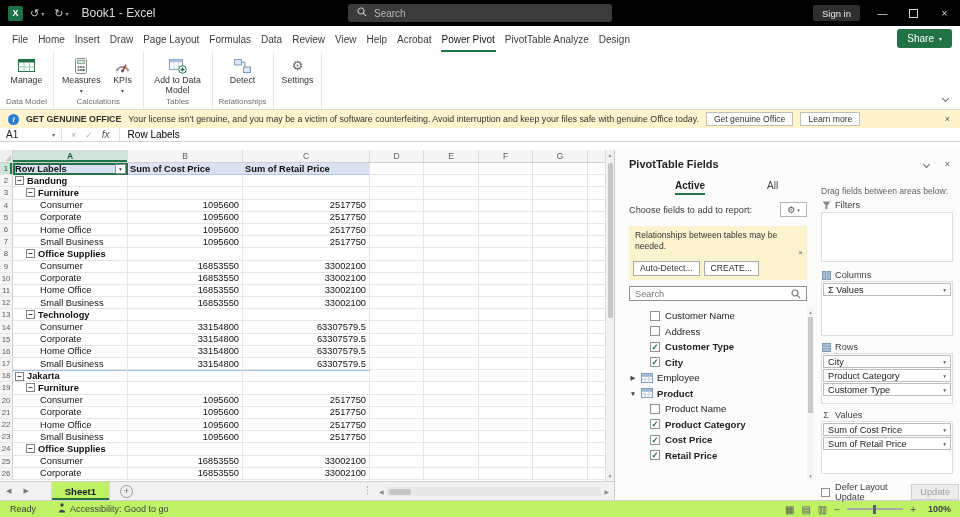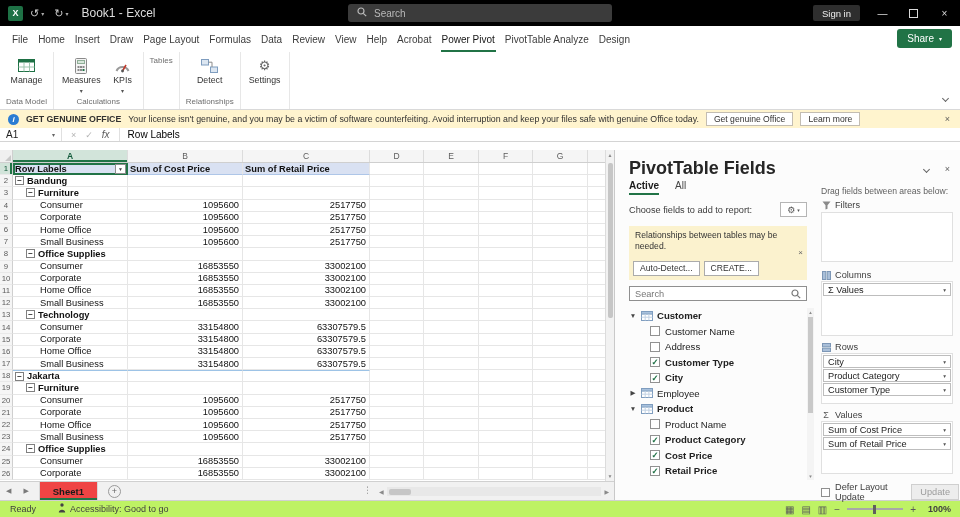--- a/index.html
+++ b/index.html
@@ -100,21 +100,21 @@
                   color:#333; display:inline-flex; align-items:center; justify-content:center; flex:none; }
   .glabel { font-weight:bold; }
   .vscroll { position:absolute; left:605px; top:0; width:9px; height:331px; background:#F2F2F2; border-left:1px solid #dcdcdc; }
   .varrow { position:absolute; left:0; width:8px; height:10px; color:#8a8a8a; font-size:5px; display:flex; align-items:center; justify-content:center; }
   .vthumb { position:absolute; left:1.5px; top:13px; width:5px; height:155px; background:#c6c6c6; border-radius:2px; }
 
   
   .sheetbar { position:absolute; left:0; top:481px; width:614px; height:19px; background:#F1F1F1;
               border-top:1px solid #d0d0d0; display:flex; align-items:center; font-size:9.5px; color:#444; }
   .nav { padding:0 6px; color:#7a7a7a; font-size:7px; }
-  .sheettab { height:100%; background:#ef4444; display:flex; align-items:center; padding:0 13px; margin-left:4px;
+  .sheettab { height:100%; background:#bef264; display:flex; align-items:center; padding:0 13px; margin-left:16px;
               border-left:1px solid #d8d8d8; border-right:1px solid #d8d8d8; position:relative; font-weight:bold; color:#1b1b1b; }
   .sheettab::after { content:''; position:absolute; left:0; right:0; bottom:0; height:2px; background:#217346; }
   .addsheet { width:13px; height:13px; border-radius:50%; border:1px solid #9a9a9a; color:#666; font-size:9px;
               line-height:10px; text-align:center; margin-left:10px; }
   .hsplit { position:absolute; right:242px; top:3px; color:#8a8a8a; font-size:9px; }
   .hscroll { position:absolute; right:5px; top:3px; width:230px; height:13px; display:flex; align-items:center; gap:3px; }
   .hscroll .harr { color:#8a8a8a; font-size:6px; }
   .htrack { flex:1; height:9px; background:#e8e8e8; position:relative; }
   .hthumb { position:absolute; left:2px; top:1.5px; width:22px; height:6px; background:#c6c6c6; border-radius:2px; }
 
@@ -127,24 +127,24 @@
   .vicon { font-size:10px; color:#5a5a5a; }
   .zbtn { font-size:10px; color:#5a5a5a; }
   .zoomtrack { width:56px; height:2px; background:#a8a8a8; position:relative; }
   .zoomthumb { position:absolute; left:26px; top:-3.5px; width:3px; height:9px; background:#5f5f5f; }
   .zlabel { width:28px; text-align:right;font-weight:bold; }
 
   
   .pane { position:absolute; left:614px; top:150px; width:346px; height:350px; background:#FCFCFC;
           border-left:1px solid #c9c9c9; font-size:10px; color:#333; }
   .pane-header { position:absolute; left:14px; top:8px; right:10px; display:flex; align-items:center; }
-  .pane-title { font-size:18px; font-weight:bold; color:#262626; }
+  .pane-title { font-size:11px; font-weight:bold; color:#262626; }
   .pane-hicons { margin-left:auto; display:flex; align-items:center; gap:16px; color:#5f5f5f; font-size:9px; }
   .pane-tabs { position:absolute; left:14px; top:30px; display:flex; gap:16px; font-size:10px; }
-  .ptab { color:#444; padding-bottom:2px; }
+  .ptab { color:#444; padding-bottom:2px;margin-left:46px; }
   .ptab.active { font-weight:bold; color:#1c1c1c; border-bottom:2px solid #217346; }
   .choose-row { position:absolute; left:14px; top:52px; width:178px; display:flex; align-items:center;
                 justify-content:space-between; font-size:9.2px; color:#3c3c3c; }
   .gear-btn { width:27px; height:15px; border:1px solid #b5b5b5; background:#fff; display:flex; align-items:center;
               justify-content:center; gap:2px; font-size:9px; color:#555; }
   .gear-btn .caret { font-size:5px; }
   .notice { position:absolute; left:14px; top:76px; width:178px; height:54px; background:#FBF2CE;
             padding:4px 16px 4px 6px; font-size:8.6px; color:#333; line-height:10.5px; }
   .notice-close { position:absolute; right:4px; top:22px; font-size:8px; color:#666; }
   .notice-btns { position:absolute; left:4px; bottom:4px; display:flex; gap:4px; }
@@ -284,20 +284,36 @@
                   <circle cx="8.5" cy="13" r="1.4" fill="#555"></circle>
                 </svg>
               </div>
               <div class="lbl">KPIs</div>
               <div class="bcaret">▾</div>
             </div>
           </div>
           <div class="rglabel">Calculations</div>
         </div>
         <div class="rgroup">
+          <div class="rbtns">
+            <div class="rbtn">
+              <div class="ic">
+                <svg width="19" height="16" viewBox="0 0 19 16">
+                  <rect x="1.5" y="1.5" width="13" height="10" fill="#fff" stroke="#7f9dbf"></rect>
+                  <rect x="1.5" y="1.5" width="13" height="2.8" fill="#a8c1dd"></rect>
+                  <line x1="6" y1="4.3" x2="6" y2="11.5" stroke="#c3d2e4"></line>
+                  <line x1="10.3" y1="4.3" x2="10.3" y2="11.5" stroke="#c3d2e4"></line>
+                  <circle cx="14.5" cy="11.5" r="3.8" fill="#fff" stroke="#1e7145"></circle>
+                  <line x1="14.5" y1="9.6" x2="14.5" y2="13.4" stroke="#1e7145" stroke-width="1.4"></line>
+                  <line x1="12.6" y1="11.5" x2="16.4" y2="11.5" stroke="#1e7145" stroke-width="1.4"></line>
+                </svg>
+              </div>
+              <div class="lbl">Add to Data Model</div>
+            </div>
+          </div>
           <div class="rglabel">Tables</div>
         </div>
         <div class="rgroup">
           <div class="rbtns">
             <div class="rbtn">
               <div class="ic">
                 <svg width="19" height="16" viewBox="0 0 19 16">
                   <rect x="1.5" y="1.5" width="7" height="5.5" fill="#dce6f1" stroke="#7f9dbf"></rect>
                   <rect x="10.5" y="9" width="7" height="5.5" fill="#dce6f1" stroke="#7f9dbf"></rect>
                   <path d="M8.5 4.2 H12 V9" fill="none" stroke="#8a8a8a"></path>
@@ -783,33 +799,20 @@
     <div class="psearch">
       <span>Search</span>
       <span class="mag">
         <svg width="10" height="10" viewBox="0 0 10 10">
             <circle cx="4" cy="4" r="3" fill="none" stroke="#777" stroke-width="1.2"></circle>
             <line x1="6.3" y1="6.3" x2="9.2" y2="9.2" stroke="#777" stroke-width="1.2"></line>
           </svg>
       </span>
     </div>
     <div class="fieldlist">
-        <div class="ftable">
-          <span class="ftri">▼</span>
-          <span class="tbl-ic">
-            <svg width="12" height="10" viewBox="0 0 12 10">
-              <rect x="0.5" y="0.5" width="11" height="9" fill="#fff" stroke="#7f9dbf"></rect>
-              <rect x="0.5" y="0.5" width="11" height="2.6" fill="#a8c1dd" stroke="#7f9dbf"></rect>
-              <line x1="4.2" y1="3" x2="4.2" y2="9.5" stroke="#c3d2e4"></line>
-              <line x1="7.9" y1="3" x2="7.9" y2="9.5" stroke="#c3d2e4"></line>
-              <line x1="0.5" y1="6.2" x2="11.5" y2="6.2" stroke="#c3d2e4"></line>
-            </svg>
-          </span>
-          <span class="fname bold">Customer</span>
-        </div>
         <div class="ffield">
           <span class="cb"></span>
           <span class="fname">Customer Name</span>
         </div>
         <div class="ffield">
           <span class="cb"></span>
           <span class="fname">Address</span>
         </div>
         <div class="ffield">
           <span class="cb">✓</span>

